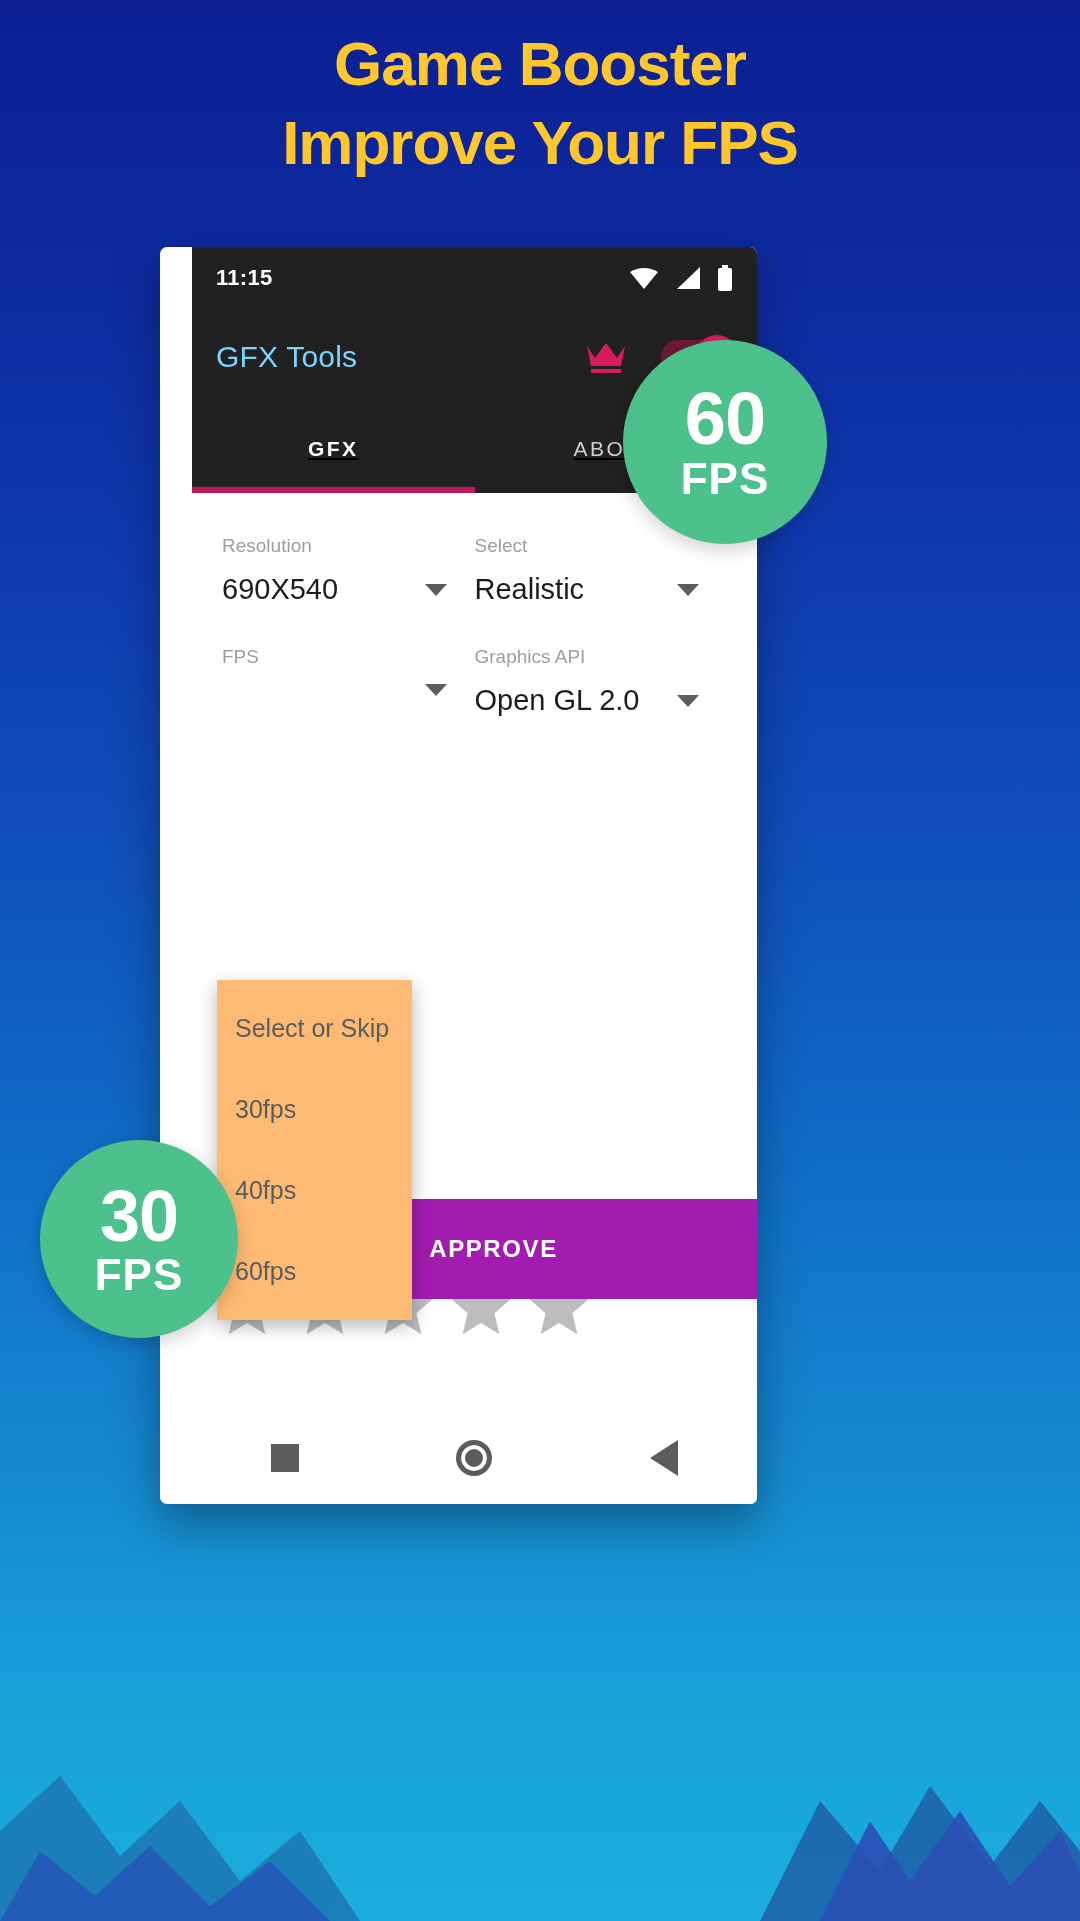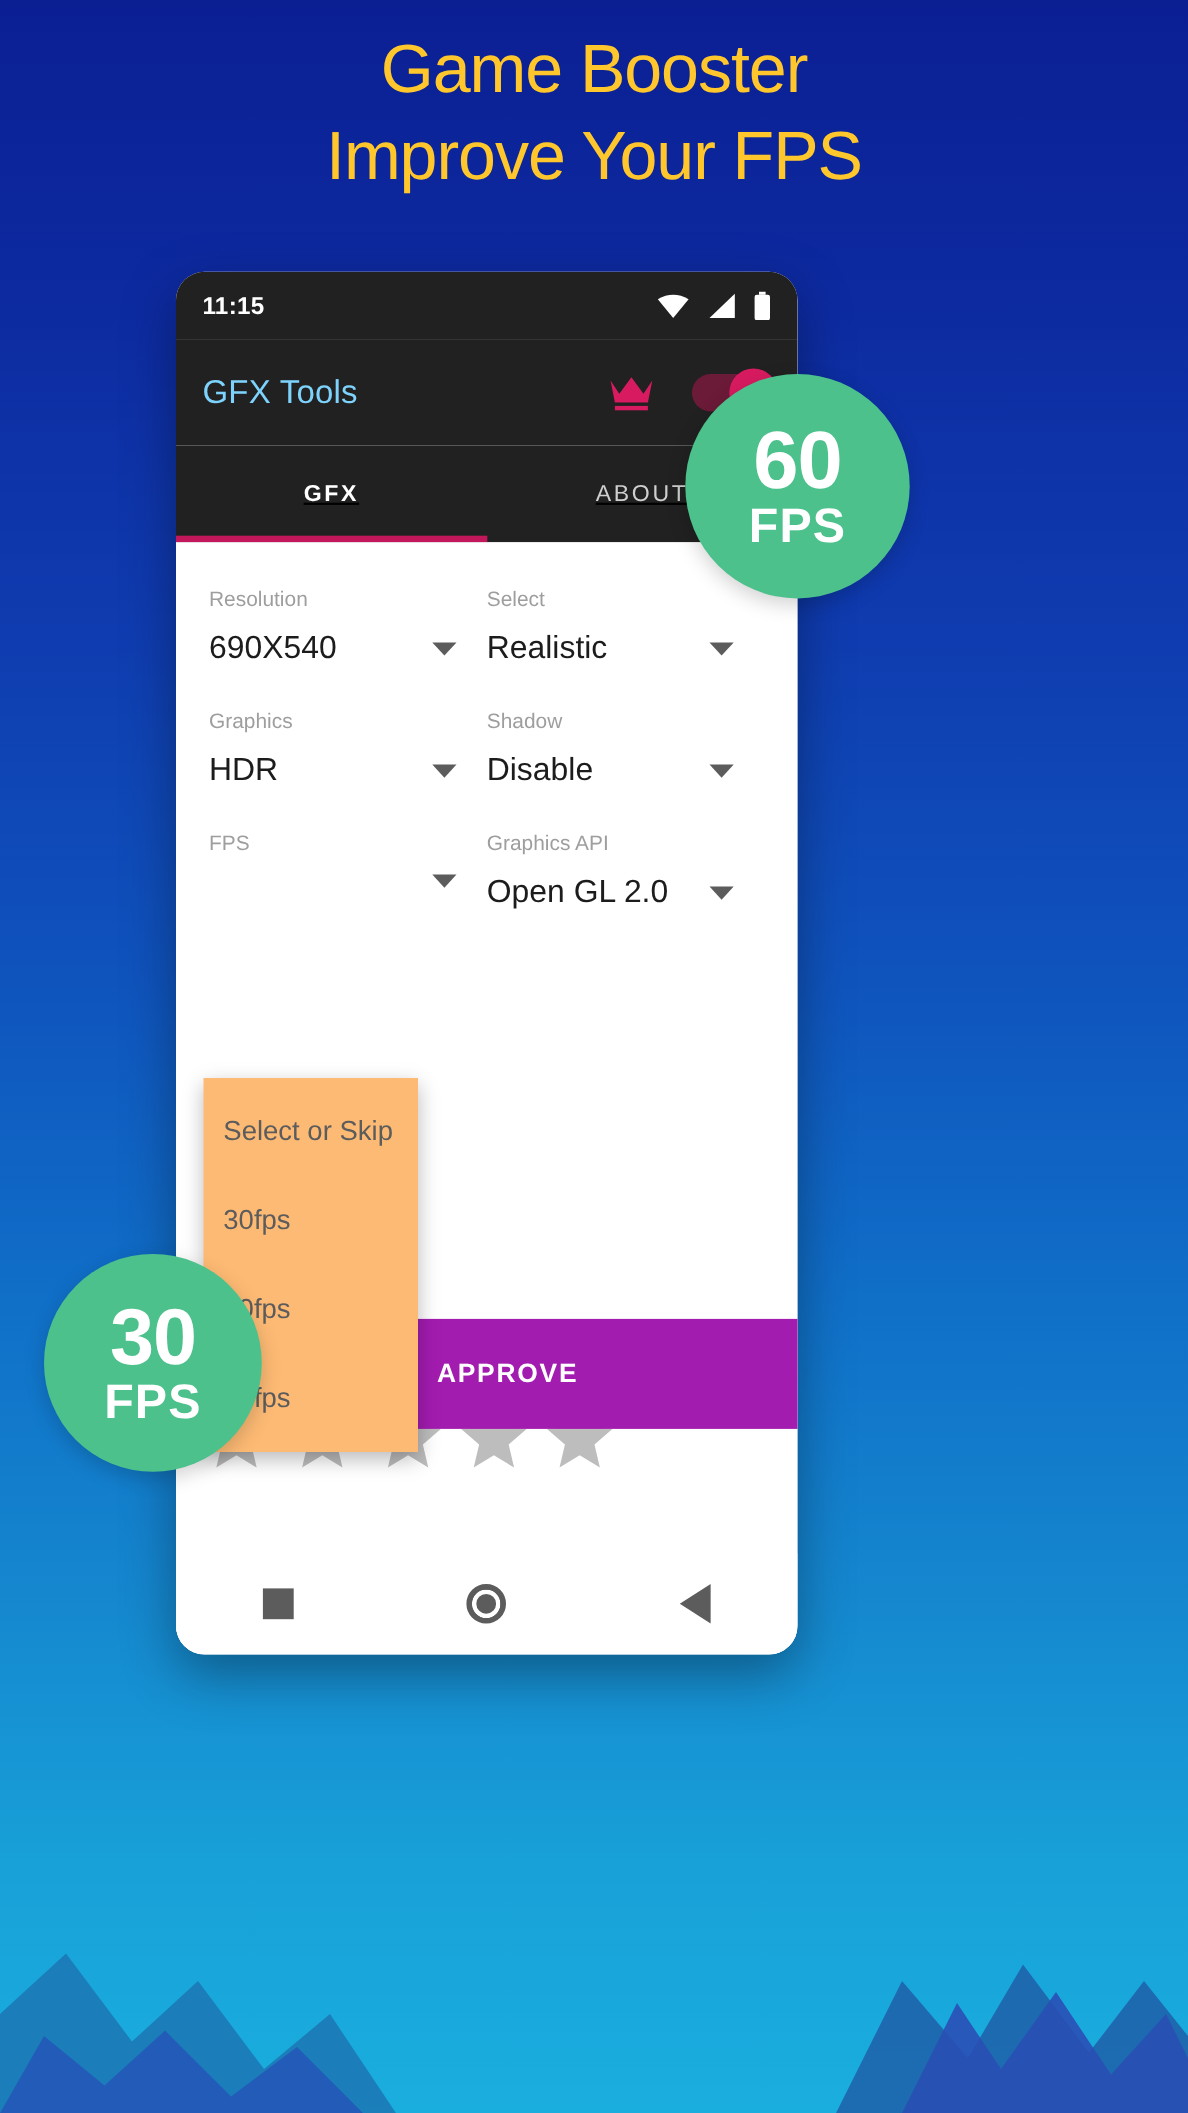--- a/index.html
+++ b/index.html
@@ -21,43 +21,44 @@
       #18a0d8 88%,
       #1aaede 100%);
     overflow:hidden;
   }
 
   
   .headline{
     position:absolute;left:0;right:0;top:24px;
     text-align:center;
     color:#FFC72C;
-    font-weight:normal;
+    font-weight:bold;
     font-size:62px;
     line-height:1.28;
     letter-spacing:-1px;
     -webkit-font-smoothing:antialiased;
   }
   .headline .l2{display:block;}
 
   
   .mountains{
     position:absolute;left:0;right:0;bottom:0;height:240px;
     pointer-events:none;
   }
 
   
   .phone{
     position:absolute;
     left:160px;top:247px;
     width:565px;height:1257px;
     background:#ffffff;
-    border-radius:26px;
+    border-radius:7px;
     overflow:hidden;
     box-shadow:0 18px 48px rgba(0,0,0,.35);
+    padding-left:32px;
   }
   .statusbar{
     height:62px;background:#212121;
     display:flex;align-items:center;
     padding:0 24px;
     color:#fff;
   }
   .clock{font-size:22px;font-weight:bold;letter-spacing:.3px;}
   .sb-icons{margin-left:auto;display:flex;align-items:center;gap:16px;}
   .ic{display:block;}
@@ -232,36 +233,20 @@
           </div>
           <div class="field">
             <div class="f-label">Select</div>
             <div class="f-row">
               <div class="f-value">Realistic</div>
               <div class="caret"></div>
             </div>
           </div>
         </div>
 
-        <div class="row">
-          <div class="field">
-            <div class="f-label">Graphics</div>
-            <div class="f-row">
-              <div class="f-value">HDR</div>
-              <div class="caret"></div>
-            </div>
-          </div>
-          <div class="field">
-            <div class="f-label">Shadow</div>
-            <div class="f-row">
-              <div class="f-value">Disable</div>
-              <div class="caret"></div>
-            </div>
-          </div>
-        </div>
 
         <div class="row">
           <div class="field">
             <div class="f-label">FPS</div>
             <div class="f-row">
               <div class="f-value"></div>
               <div class="caret"></div>
             </div>
           </div>
           <div class="field">

